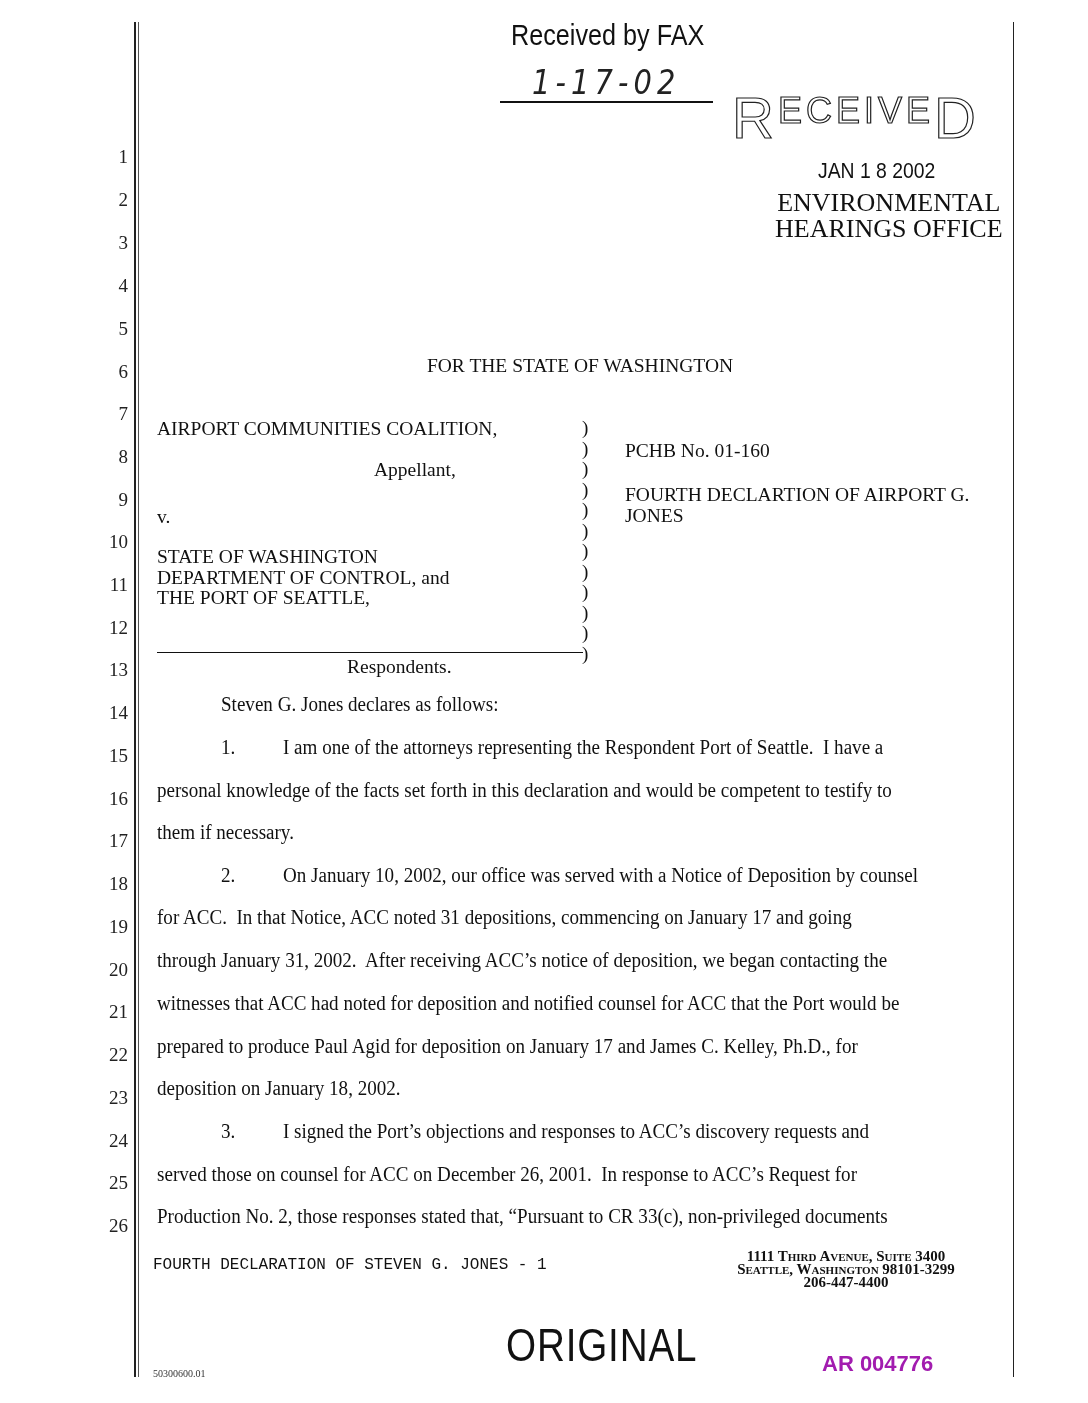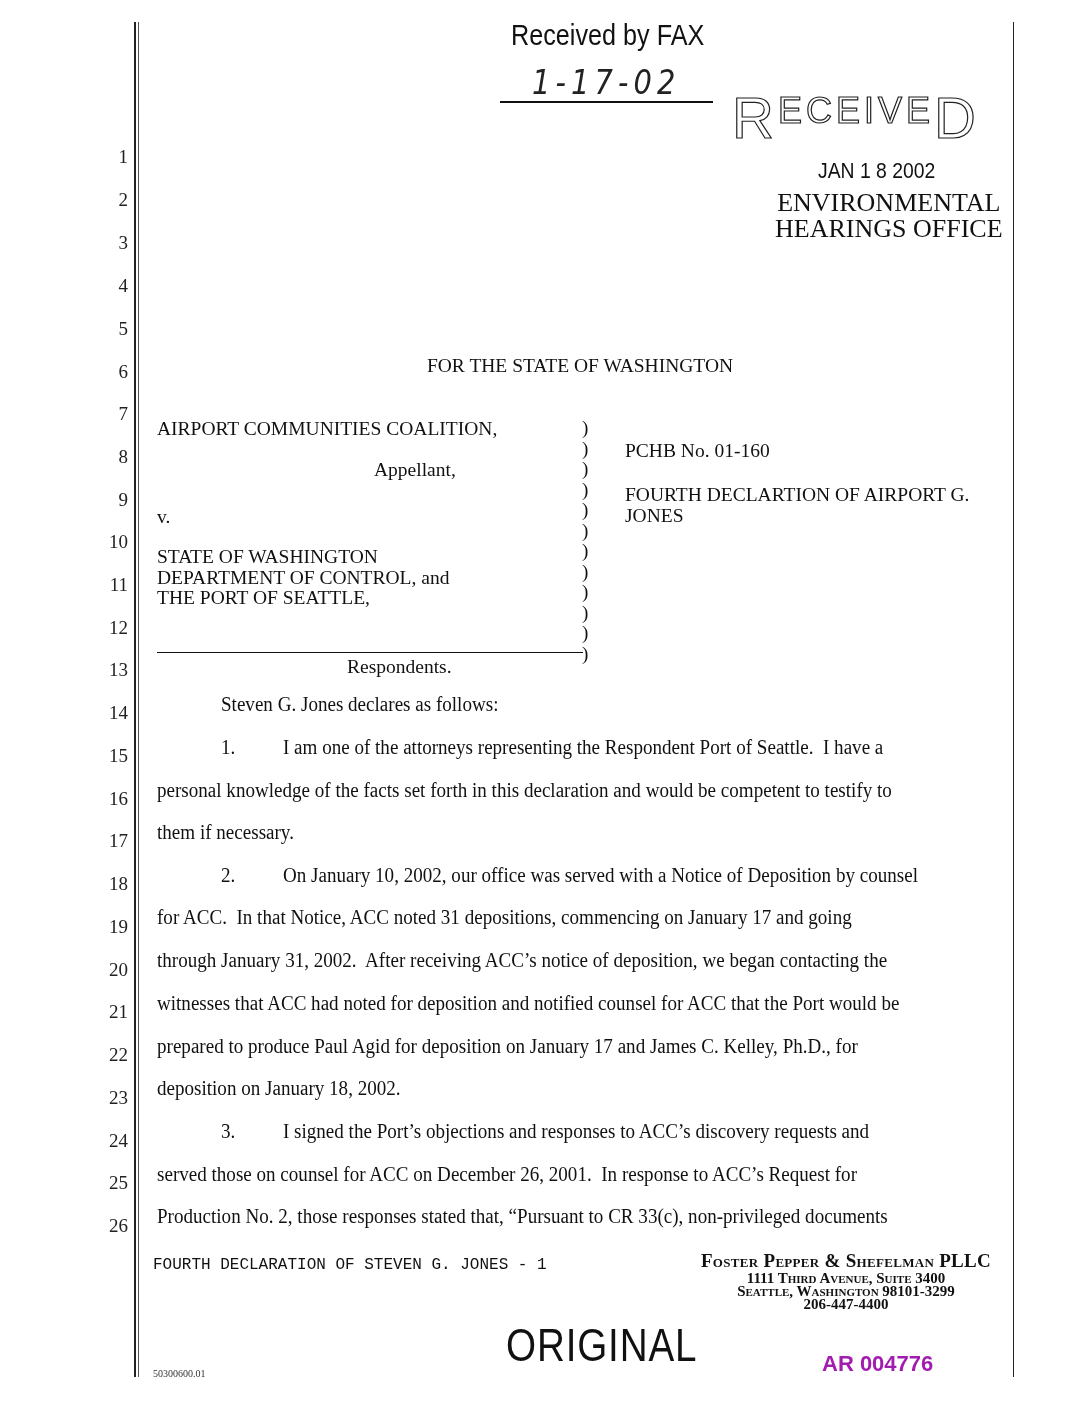--- a/index.html
+++ b/index.html
@@ -143,18 +143,17 @@
   <div class="body-line" style="top:1077px;">deposition on January 18, 2002.</div>
   <div class="body-line" style="left:221px; top:1120px; white-space:pre;">3.          I signed the Port’s objections and responses to ACC’s discovery requests and</div>
   <div class="body-line" style="top:1163px; white-space:pre;">served those on counsel for ACC on December 26, 2001.  In response to ACC’s Request for</div>
   <div class="body-line" style="top:1205px;">Production No. 2, those responses stated that, “Pursuant to CR 33(c), non-privileged documents</div>
 </div>
 
 <div class="abs footer-title serif">FOURTH DECLARATION OF STEVEN G. JONES - 1</div>
 <div class="abs doc-id serif">50300600.01</div>
 <div class="abs original">ORIGINAL</div>
 <div class="abs firm">
-  <div class="firm-name">Foster Pepper &amp; Shefelman PLLC</div>
   <div class="firm-line">1111 Third Avenue, Suite 3400</div>
   <div class="firm-line">Seattle, Washington 98101-3299</div>
   <div class="firm-line">206-447-4400</div>
 </div>
 <div class="abs ar-num">AR 004776</div>
 
 </body></html>

